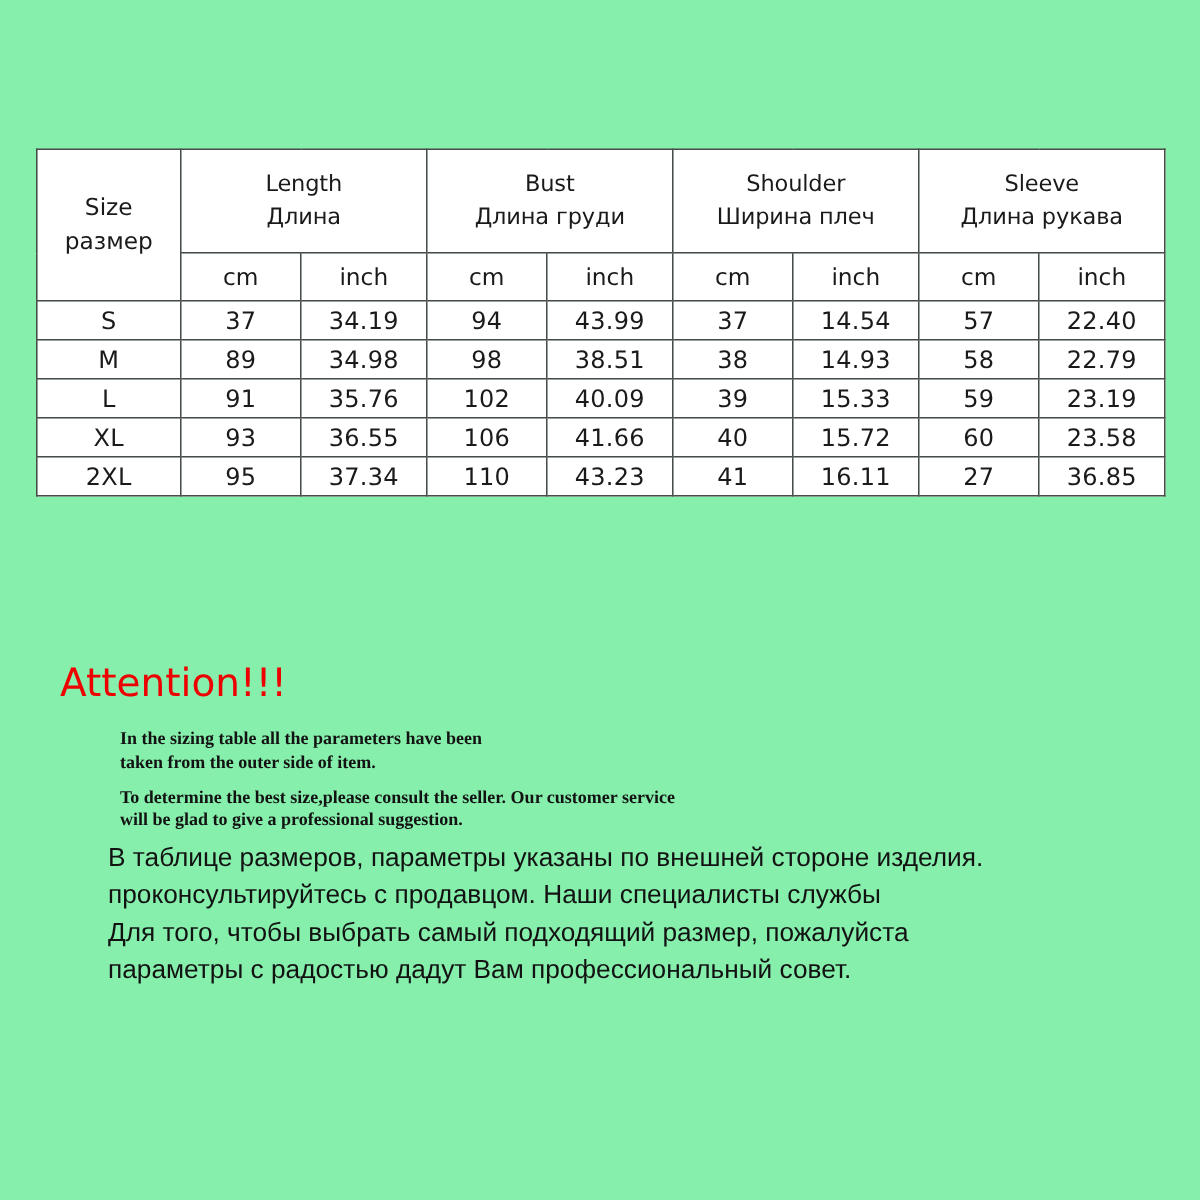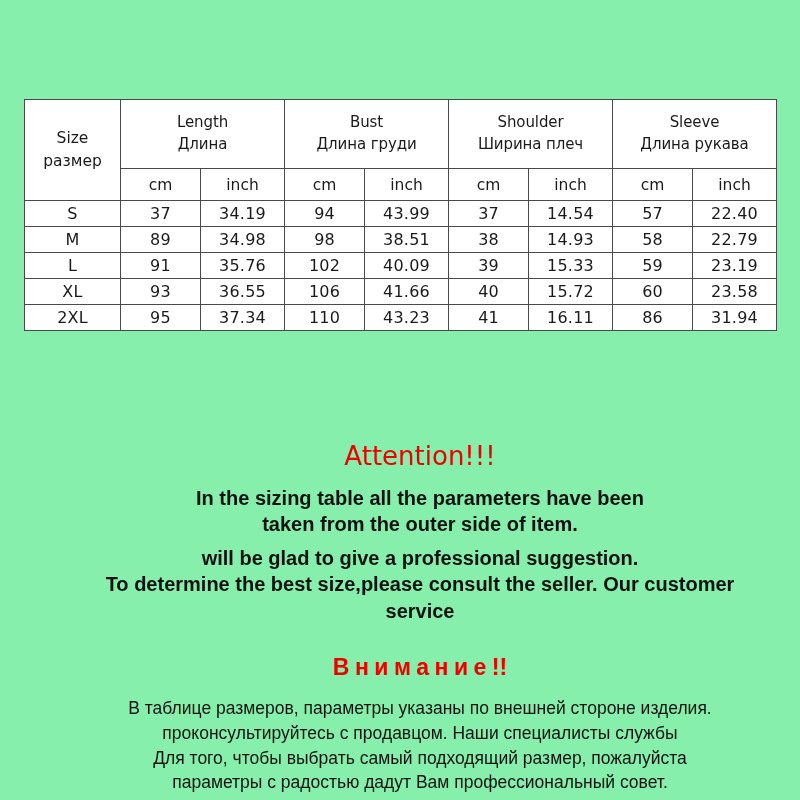--- a/index.html
+++ b/index.html
@@ -72,37 +72,36 @@
   col.c-size  { width: 96px; }
   col.c-cm    { width: 80px; }
   col.c-inch  { width: 84px; }
 
   
   #notice {
     position: absolute;
     left: 0;
     top: 442px;
     width: 800px;
-    text-align: center;
     padding-left: 40px;
   }
   .attn-en {
     color: #ee0000;
     font-family: "DejaVu Sans", sans-serif;
     font-size: 26px;
     font-weight: normal;
     letter-spacing: 0px;
     line-height: 1.1;
     margin: 0 0 14px 0;
   }
   .body-en {
     color: #121212;
-    font-family: Liberation Sans, sans-serif;
+    font-family: Liberation Serif, serif;
     font-weight: bold;
-    font-size: 20px;
+    font-size: 12px;
     line-height: 1.33;
     margin: 0;
     padding: 0 40px;
   }
   .body-en .ln { display: block; }
   .gap-en { height: 7px; }
 
   .attn-ru {
     color: #ee0000;
     font-family: "Liberation Sans", sans-serif;
@@ -223,40 +222,39 @@
           <td class="data-cell">23.58</td>
         </tr>
         <tr>
           <td class="data-cell size-cell">2XL</td>
           <td class="data-cell">95</td>
           <td class="data-cell">37.34</td>
           <td class="data-cell">110</td>
           <td class="data-cell">43.23</td>
           <td class="data-cell">41</td>
           <td class="data-cell">16.11</td>
-          <td class="data-cell">86</td>
-          <td class="data-cell">31.94</td>
+          <td class="data-cell">27</td>
+          <td class="data-cell">36.85</td>
         </tr>
       </tbody>
     </table>
   </div>
 
   <div id="notice">
 
     <div class="attn-en">Attention!!!</div>
 
     <div class="body-en">
       <span class="ln">In the sizing table all the parameters have been</span>
       <span class="ln">taken from the outer side of item.</span>
       <span class="ln gap-en"></span>
+      <span class="ln">To determine the best size,please consult the seller. Our customer service</span>
       <span class="ln">will be glad to give a professional suggestion.</span>
-      <span class="ln">To determine the best size,please consult the seller. Our customer service</span>
     </div>
 
-    <div class="attn-ru"><span>Внимание</span><span class="bangs">!!</span></div>
 
     <div class="body-ru">
       <span class="ln">В таблице размеров, параметры указаны по внешней стороне изделия.</span>
       <span class="ln">проконсультируйтесь с продавцом. Наши специалисты службы</span>
       <span class="ln">Для того, чтобы выбрать самый подходящий размер, пожалуйста</span>
       <span class="ln">параметры с радостью дадут Вам профессиональный совет.</span>
     </div>
 
   </div>
 

